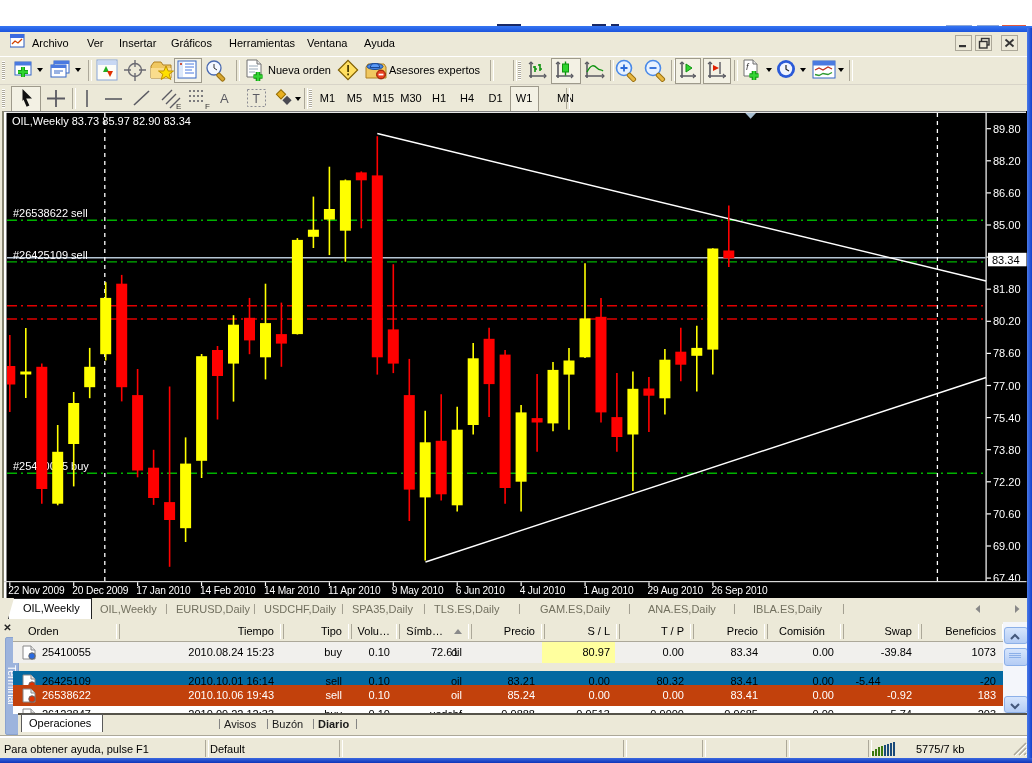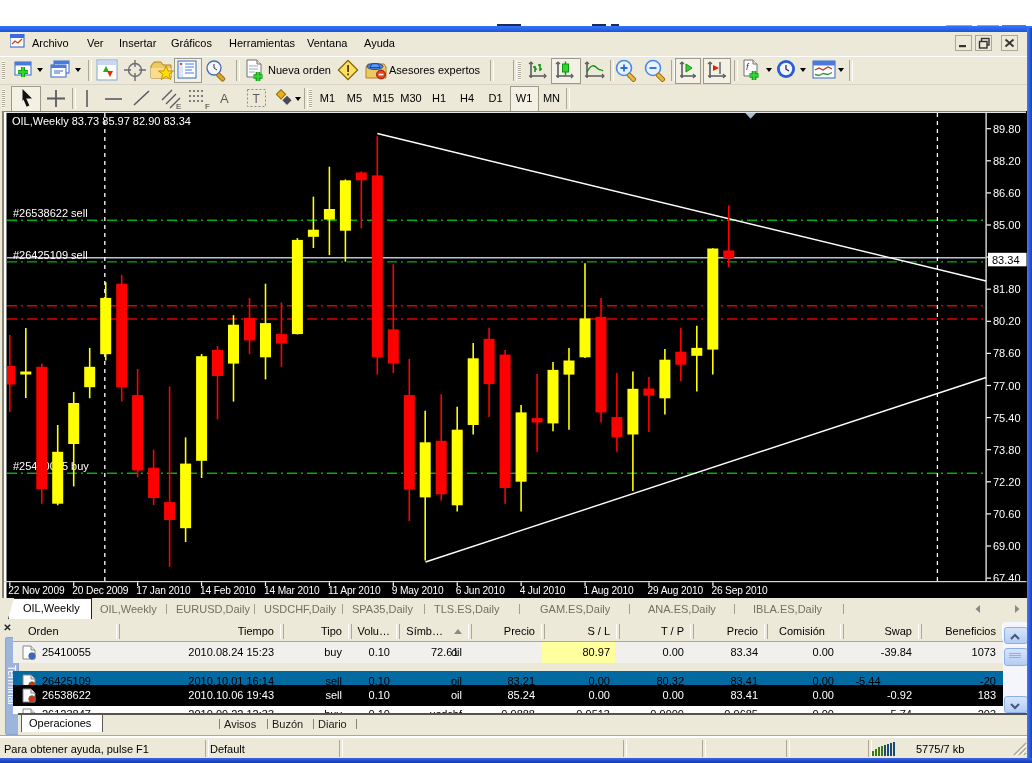--- a/index.html
+++ b/index.html
@@ -260,21 +260,21 @@
   <div class="grip" style="left:309px;top:4px;height:19px;"></div>
   <span class="tfbtn" style="left:314px;width:27px;">M1</span>
   <span class="tfbtn" style="left:341px;width:27px;">M5</span>
   <span class="tfbtn" style="left:369px;width:29px;">M15</span>
   <span class="tfbtn" style="left:397px;width:28px;">M30</span>
   <span class="tfbtn" style="left:426px;width:26px;">H1</span>
   <span class="tfbtn" style="left:454px;width:26px;">H4</span>
   <span class="tfbtn" style="left:482px;width:27px;">D1</span>
   <div class="abs pressed" style="left:510px;top:1px;width:27px;height:24px;"></div>
   <span class="tfbtn" style="left:511px;width:26px;">W1</span>
-  <span class="tfbtn" style="left:538px;width:27px;">MN</span>
+  <span class="tfbtn" style="left:552px;width:27px;">MN</span>
   <div class="sep" style="left:566px;top:3px;height:21px;"></div>
 </div>
 
 <svg id="chart" class="abs" style="left:0;top:111px;" width="1032" height="487" viewBox="0 111 1032 487">
     <rect x="4" y="111" width="1023" height="487" fill="#000"></rect>
     <rect x="4" y="111.5" width="1022" height="1.4" fill="#fff"></rect>
     <rect x="0" y="111" width="2" height="487" fill="#ece9d8"></rect>
     <rect x="2" y="111" width="2" height="487" fill="#85836f"></rect>
     <rect x="4" y="112" width="2.5" height="486" fill="#fff"></rect>
     <line x1="7" y1="257.7" x2="985.5" y2="257.7" stroke="#b6c6d4" stroke-width="1.5" stroke-dasharray="none"></line>
@@ -534,21 +534,21 @@
       <div class="abs" style="left: 273px; top: 4px; width: 104px; text-align: right;">0.10</div>
       <div class="abs" style="left: 345px; top: 4px; width: 104px; text-align: right;">oil</div>
       <div class="abs" style="left: 418px; top: 4px; width: 104px; text-align: right;">83.21</div>
       <div class="abs" style="left: 493px; top: 4px; width: 104px; text-align: right;">0.00</div>
       <div class="abs" style="left: 567px; top: 4px; width: 104px; text-align: right;">80.32</div>
       <div class="abs" style="left: 641px; top: 4px; width: 104px; text-align: right;">83.41</div>
       <div class="abs" style="left: 717px; top: 4px; width: 104px; text-align: right;">0.00</div>
       <div class="abs" style="left: 803px; top: 4px; width: 104px; text-align: center;">-5.44</div>
       <div class="abs" style="left: 879px; top: 4px; width: 104px; text-align: right;">-20</div>
     </div>
-    <div class="abs" style="left: 13px; top: 62.5px; width: 990px; height: 21.5px; background: #000000; overflow: hidden; color: rgb(255, 255, 255);">
+    <div class="abs" style="left: 13px; top: 62.5px; width: 990px; height: 21.5px; background: #c2410c; overflow: hidden; color: rgb(255, 255, 255);">
       <svg width="14" height="15" style="position: absolute; left: 9px; top: 3px;">
         <path d="M1 1h8l4 4v9H1z" fill="#fff" stroke="#888"></path>
         <path d="M9 1v4h4" fill="#e8e8e8" stroke="#888"></path>
         <circle cx="10" cy="11" r="3.2" fill="#e03000" stroke="#666"></circle>
       </svg>
       <div class="abs" style="left: 29px; top: 4px;">26538622</div>
       <div class="abs" style="left: 157px; top: 4px; width: 104px; text-align: right;">2010.10.06 19:43</div>
       <div class="abs" style="left: 225px; top: 4px; width: 104px; text-align: right;">sell</div>
       <div class="abs" style="left: 273px; top: 4px; width: 104px; text-align: right;">0.10</div>
       <div class="abs" style="left: 345px; top: 4px; width: 104px; text-align: right;">oil</div>
@@ -592,21 +592,21 @@
     <div class="abs" style="left: 18px; top: 91px; width: 1009px; height: 1.5px; background: rgb(85, 83, 74);"></div>
     <div class="abs" style="left: 18px; top: 92.5px; width: 1009px; height: 21.5px; background: rgb(236, 233, 216);"></div>
     <div class="abs" style="left: 21px; top: 92px; width: 80px; height: 17px; background: rgb(255, 255, 255); border-top: 1px solid rgb(90, 90, 90); border-right: 1px solid rgb(90, 90, 90); border-left: 1px solid rgb(90, 90, 90); border-image: initial; border-bottom: none;"></div>
     <div class="abs" style="left: 29px; top: 95px;">Operaciones</div>
     <div class="abs" style="left: 108px; top: 96px; color: rgb(26, 26, 26); margin-top: 48px;">Historial de cuentas</div>
     <div class="abs" style="left: 218px; top: 95px; color: rgb(119, 119, 119);">|</div>
     <div class="abs" style="left: 224px; top: 96px; color: rgb(26, 26, 26);">Avisos</div>
     <div class="abs" style="left: 266px; top: 95px; color: rgb(119, 119, 119);">|</div>
     <div class="abs" style="left: 272px; top: 96px; color: rgb(26, 26, 26);">Buzón</div>
     <div class="abs" style="left: 312px; top: 95px; color: rgb(119, 119, 119);">|</div>
-    <div class="abs" style="left: 318px; top: 96px; color: rgb(26, 26, 26);">Diario</div>
+    <div class="abs" style="left: 318px; top: 96px; color: rgb(26, 26, 26); font-weight: bold;">Diario</div>
     <div class="abs" style="left: 355px; top: 95px; color: rgb(119, 119, 119);">|</div>
   </div>
 
 <div class="abs" style="left:0;top:735px;width:1032px;height:1px;background:#aca899;"></div>
 <div id="statusbar" class="abs beige" style="left:0;top:737px;width:1032px;height:21px;border-top:1px solid #fff;">
   <span class="abs" style="left:4px;top:5px;">Para obtener ayuda, pulse F1</span>
   <span class="abs" style="left:210px;top:5px;">Default</span>
   <div class="sep" style="left:205px;top:2px;height:17px;"></div>
   <div class="sep" style="left:339px;top:2px;height:17px;"></div>
   <div class="sep" style="left:623px;top:2px;height:17px;"></div>

